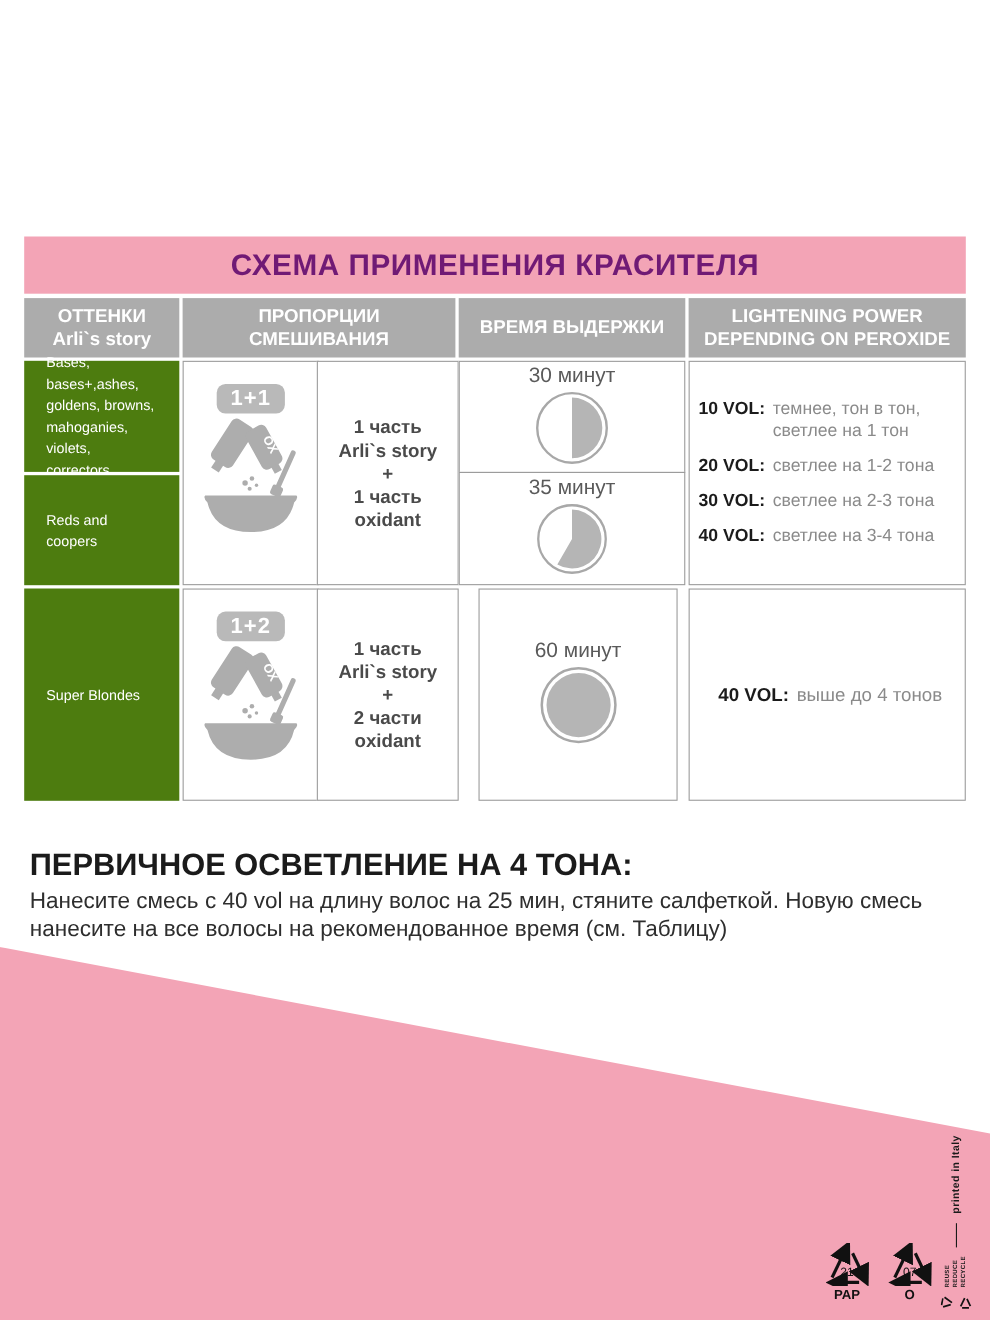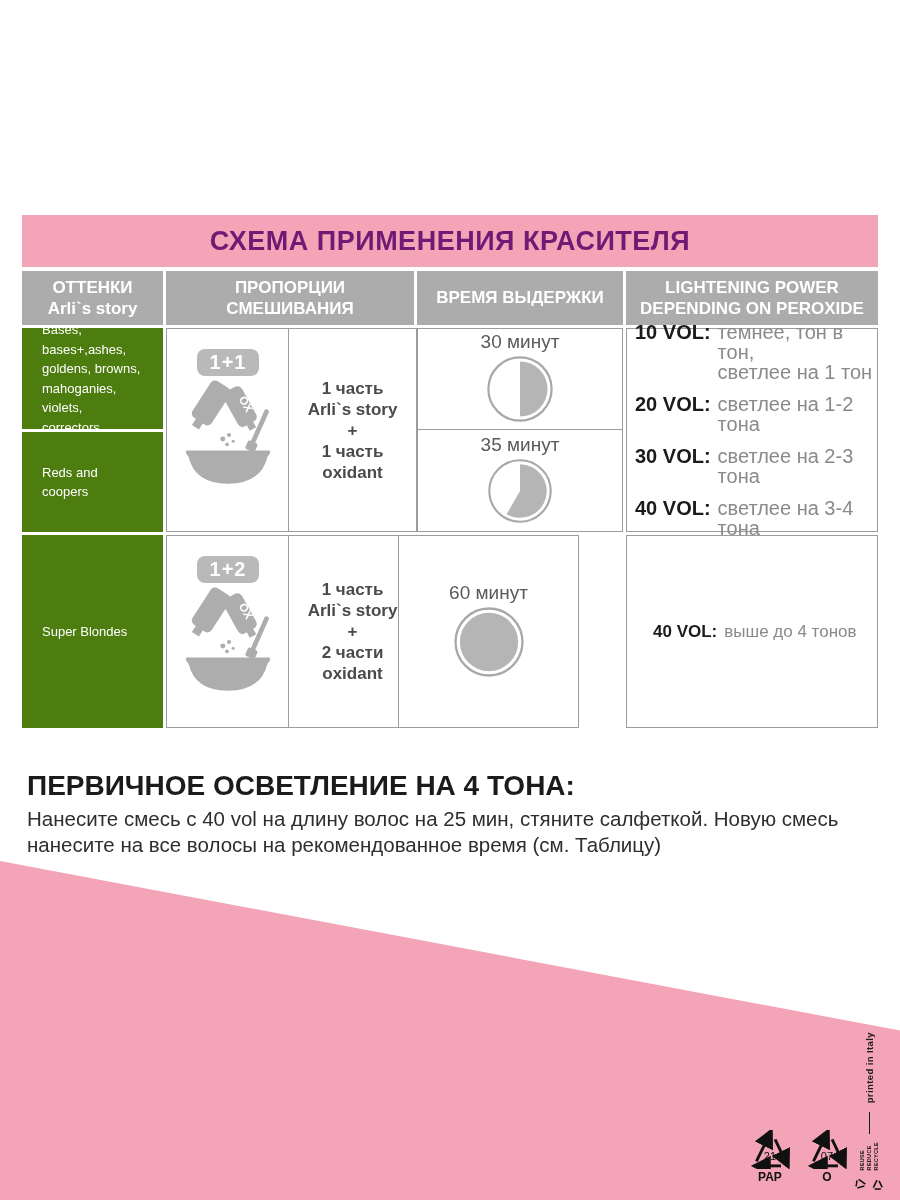--- a/index.html
+++ b/index.html
@@ -26,37 +26,37 @@
 
   
   .cell{position:absolute;background:#fff;border:1px solid #9C9C9C;box-sizing:border-box;}
   #iconCell1{left:166px;top:328px;width:124px;height:204px;}
   #mixCell1 {left:288px;top:328px;width:129px;height:204px;}
   #timeCell1a{left:417px;top:328px;width:206px;height:102px;}
   #timeCell1b{left:417px;top:429px;width:206px;height:103px;}
   #volCell1 {left:626px;top:328px;width:252px;height:204px;}
   #iconCell2{left:166px;top:535px;width:124px;height:193px;}
   #mixCell2 {left:288px;top:535px;width:129px;height:193px;}
-  #timeCell2{left:398px;top:535px;width:181px;height:193px;}
+  #timeCell2{left:435px;top:535px;width:181px;height:193px;}
   #volCell2 {left:626px;top:535px;width:252px;height:193px;}
 
   .iconCellInner{width:100%;height:100%;display:flex;flex-direction:column;align-items:center;}
   .badge{margin-top:20px;background:#B9B9B9;color:#fff;font-weight:bold;font-size:20px;
          border-radius:8px;padding:2px 13px;letter-spacing:1px;}
   .tubeicon{margin-top:4px;}
 
   .mixtext{width:100%;height:100%;display:flex;flex-direction:column;align-items:center;
            justify-content:center;font-size:17px;line-height:21px;color:#4A4A4A;text-align:center;font-weight:bold;}
 
   .timecell{width:100%;height:100%;display:flex;flex-direction:column;align-items:center;justify-content:center;}
   .timelabel{font-size:19px;color:#5A5A5A;margin-bottom:2px;}
 
   .volcol{width:100%;height:100%;display:flex;flex-direction:column;justify-content:center;
           padding-left:8px;box-sizing:border-box;}
-  .volrow{display:flex;align-items:flex-start;margin:6px 0;font-size:20px;line-height:20px;}
+  .volrow{display:flex;align-items:flex-start;margin:6px 0;font-size:16px;line-height:20px;}
   .vol{font-weight:bold;color:#1B1B1B;white-space:pre;margin-right:7px;}
   .desc{color:#8A8A8A;}
   .volcenter{width:100%;height:100%;display:flex;align-items:center;padding-left:26px;box-sizing:border-box;
              font-size:17px;}
 
   
   .secheading{position:absolute;left:27px;top:770px;font-size:28px;font-weight:bold;color:#1B1B1B;}
   .secbody{position:absolute;left:27px;top:806px;width:856px;font-size:20.5px;line-height:26px;color:#2E2E2E;}
 
   

